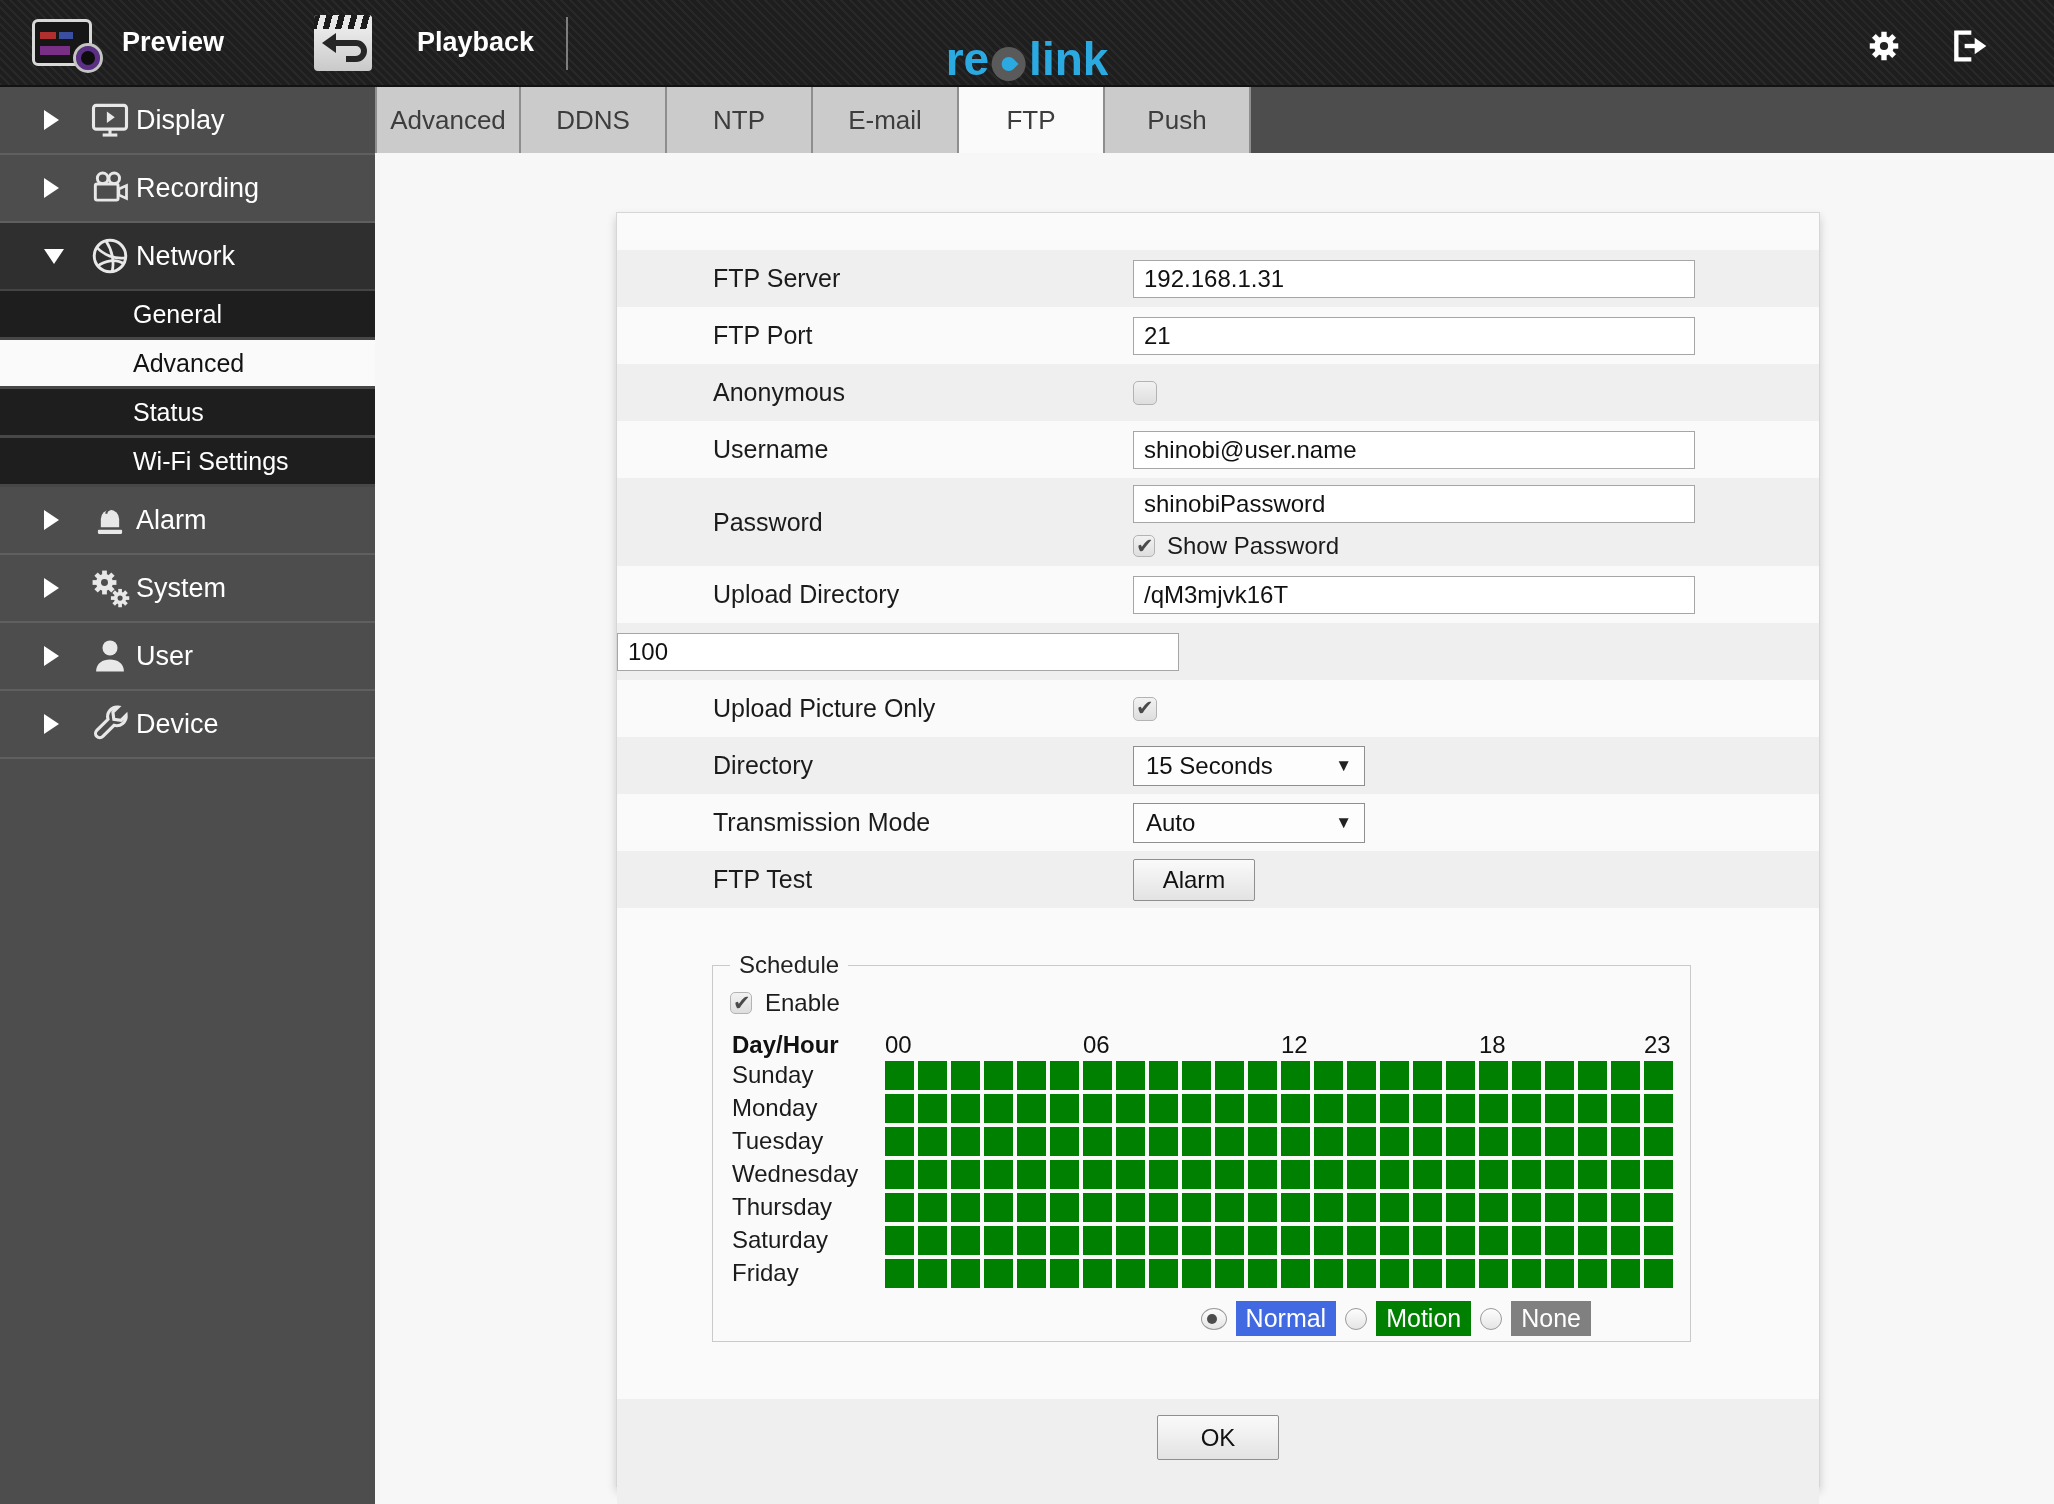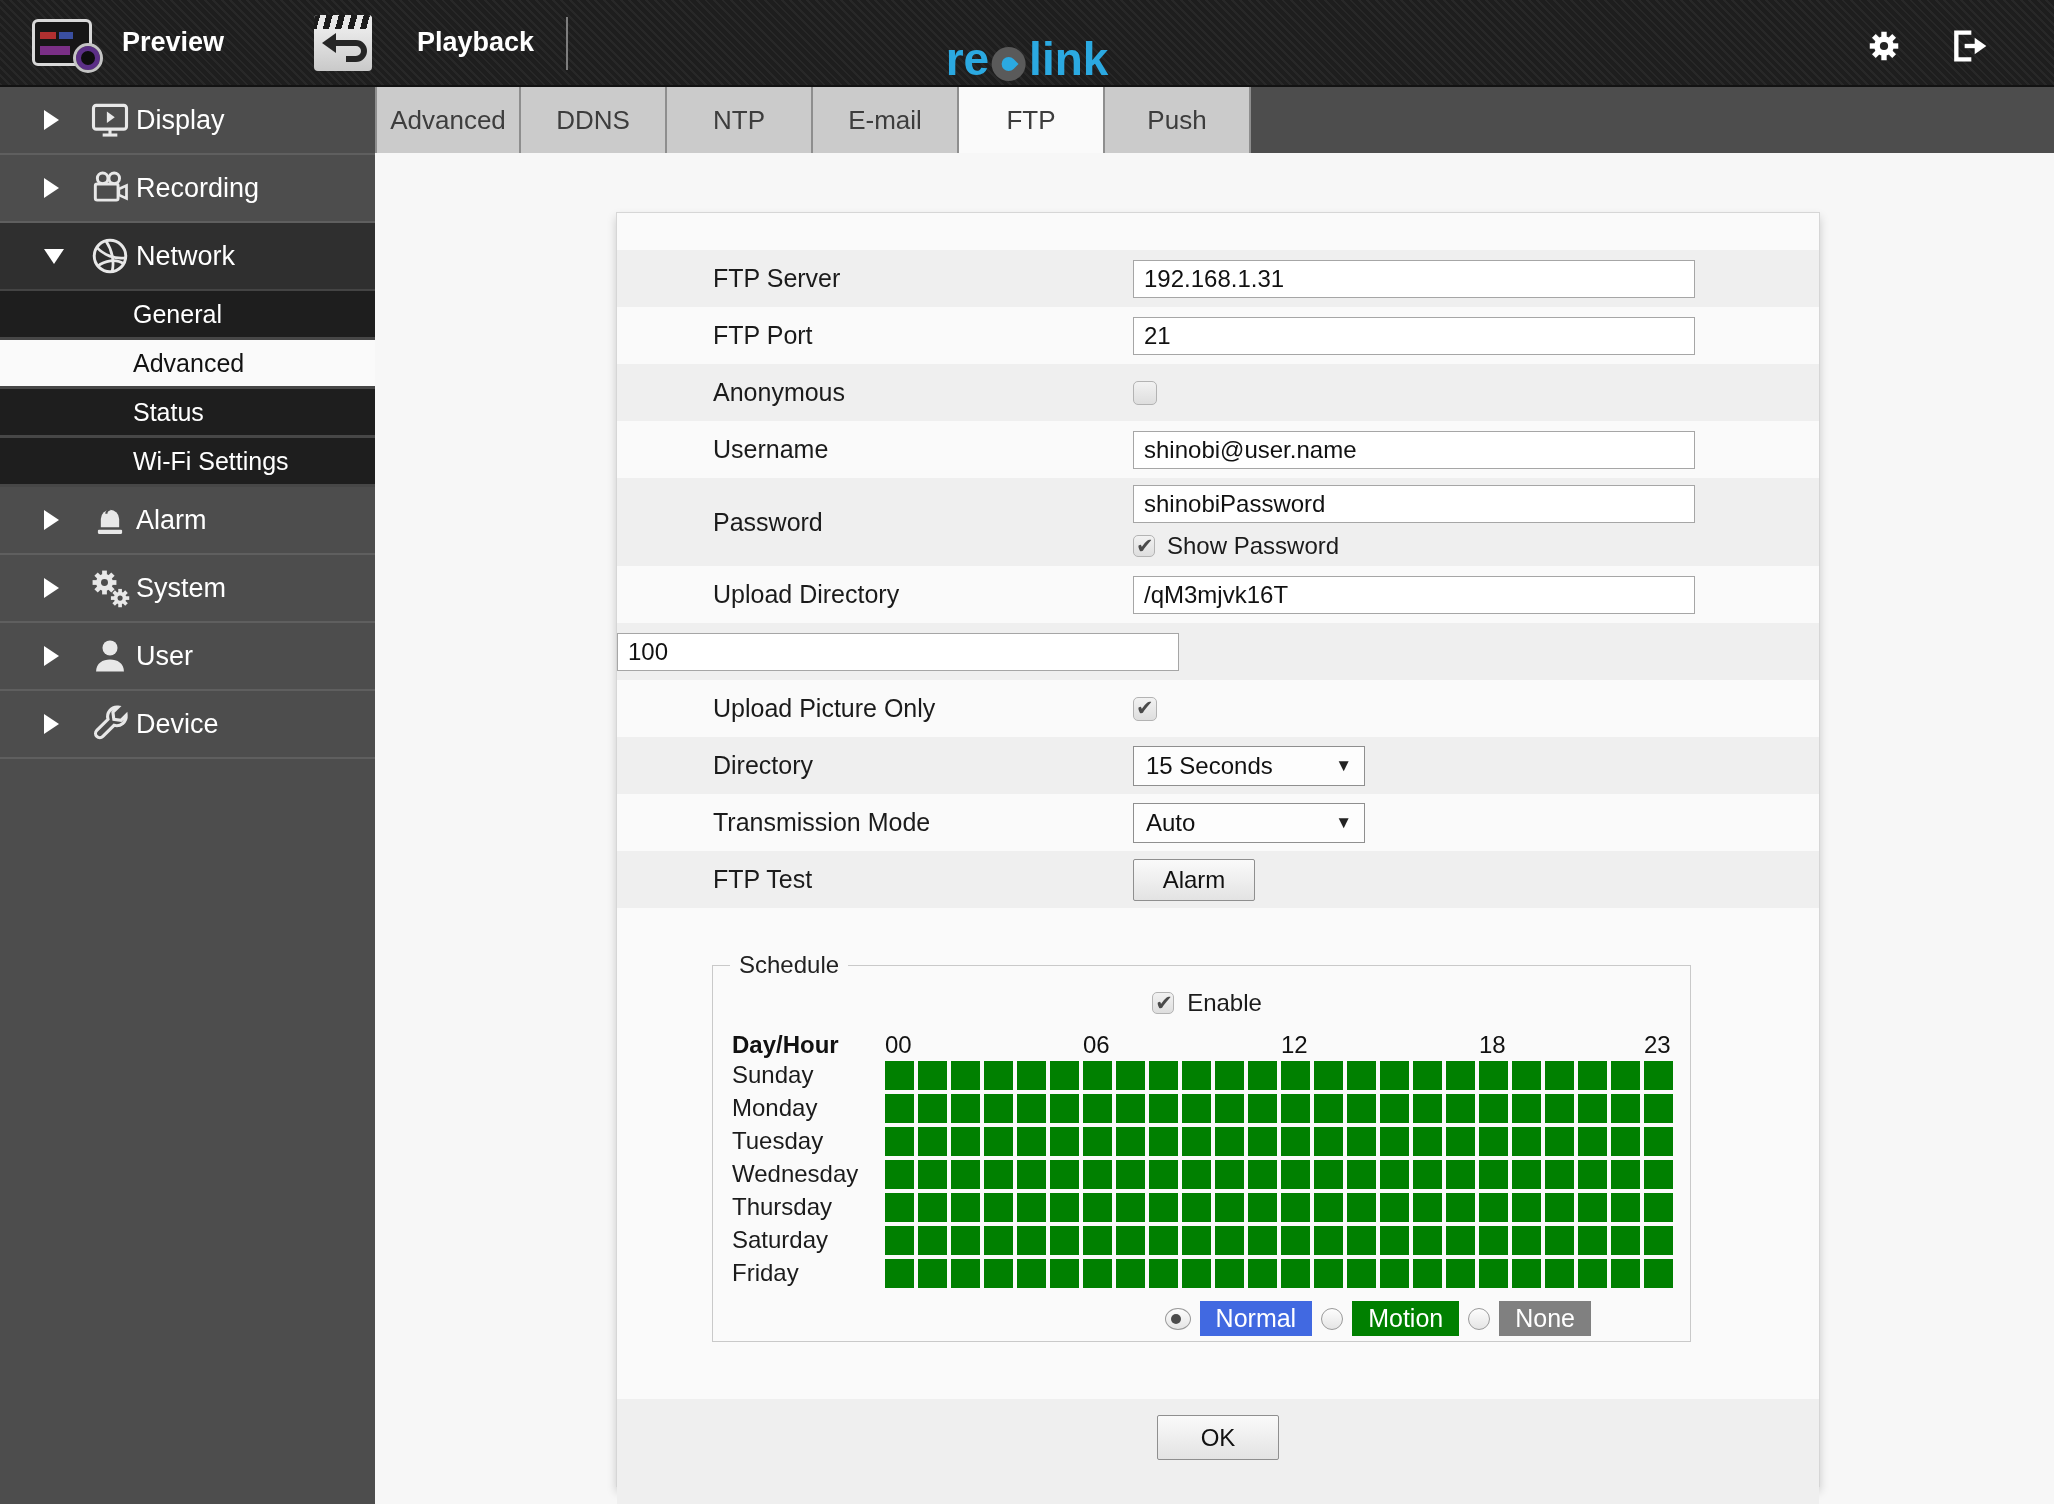--- a/index.html
+++ b/index.html
@@ -83,35 +83,35 @@
     cursor:pointer; }
   .sel .car { font-size:17px; color:#222; }
   .btn { width:122px; height:42px; background:linear-gradient(#fafafa,#e3e3e3); border:1px solid #8f8f8f;
     border-radius:2px; font-size:24px; color:#111; display:flex; align-items:center; justify-content:center;
     cursor:pointer; font-family:"Liberation Sans", sans-serif; }
 
   
   .row-sched { height:448px; display:block; }
   #sched-fs { margin:43px 0 0 95px; width:979px; height:391px; border:1px solid #c9c9c9; }
   #sched-fs legend { font-size:24px; color:#222; margin-left:17px; padding:0 9px; }
-  .enable-line { display:flex; align-items:center; gap:13px; margin:10px 0 0 11px; font-size:24px; color:#1b1b1b;justify-content:center; }
+  .enable-line { display:flex; align-items:center; gap:13px; margin:10px 0 0 17px; font-size:24px; color:#1b1b1b; }
   .sched-header { display:flex; margin:14px 0 0 19px; height:30px; }
   .dayhour { width:153px; font-weight:bold; font-size:24px; color:#111; }
   .hours-wrap { position:relative; width:793px; }
   .hours-wrap span { position:absolute; top:0; font-weight:normal; font-size:24px; color:#111; }
   .sched-row { display:flex; margin-left:19px; height:29px; margin-bottom:4px; }
   .sched-row .day { width:153px; font-size:24px; color:#1b1b1b; line-height:28px; }
   .cells { display:flex; gap:4px; }
   .cell { width:29px; height:29px; cursor:pointer; }
   .modes { display:flex; align-items:center; justify-content:flex-end; gap:9px; margin:13px 99px 0 0; }
   .radio { width:22px; height:22px; border-radius:50%; border:1px solid #9a9a9a;
     background:linear-gradient(#fdfdfd,#e5e5e5); position:relative; cursor:pointer; flex:none; }
   .radio.sel::after { content:""; position:absolute; left:5px; top:5px; width:10px; height:10px;
     border-radius:50%; background:#4c4c4c; }
-  .mode-lab { color:#fff; font-size:25px; padding:3px 16px; }
+  .mode-lab { color:#fff; font-size:25px; padding:3px 10px; }
 
   .row-ok { height:132px; background:#efefef; display:flex; justify-content:center; align-items:flex-start; }
   .row-ok .btn { margin-top:16px; height:45px; }
 </style>
 </head>
 <body>
 
 <div id="app">
 
   <div id="topbar">

